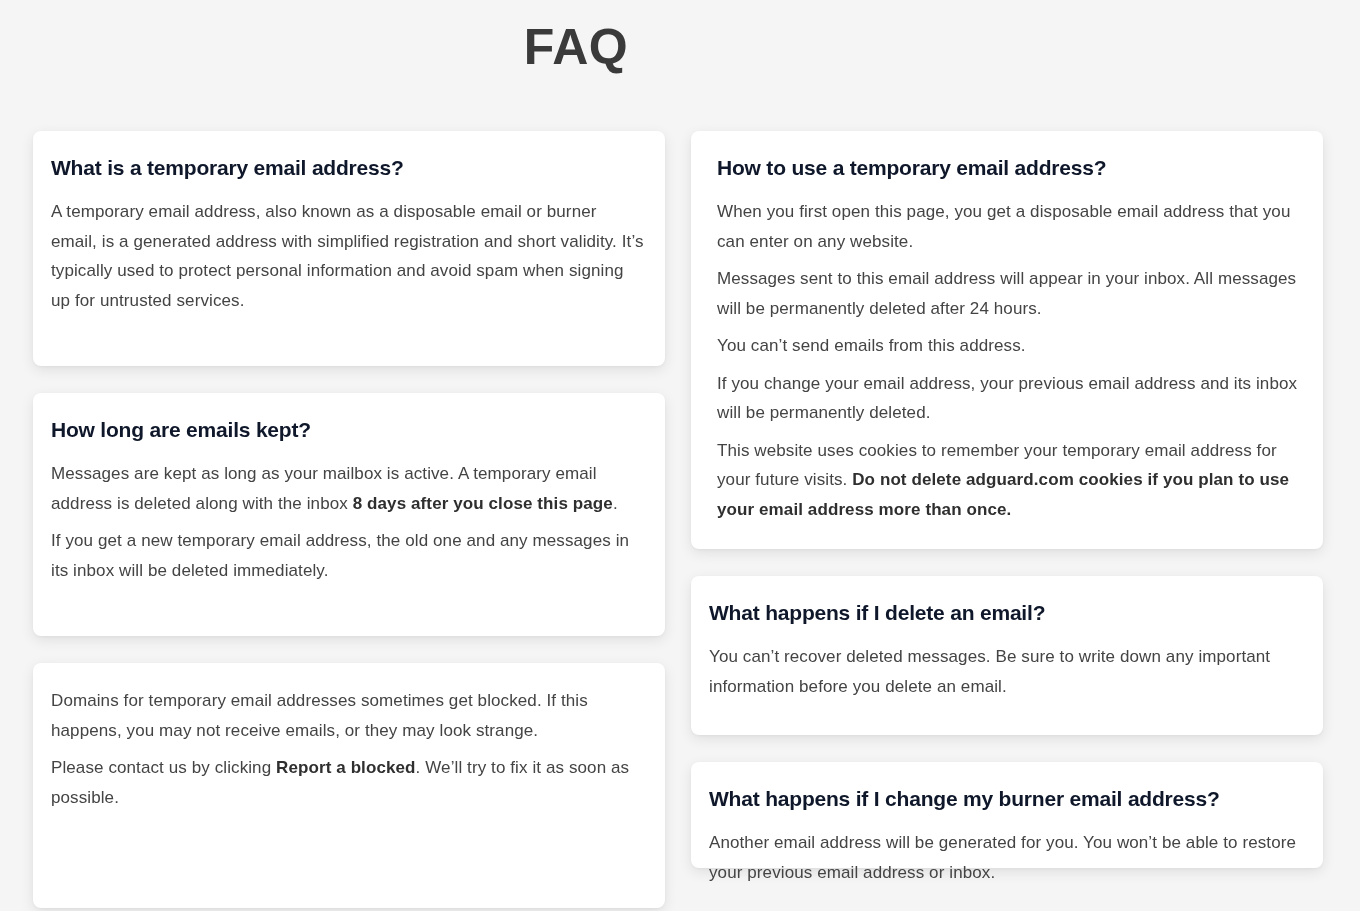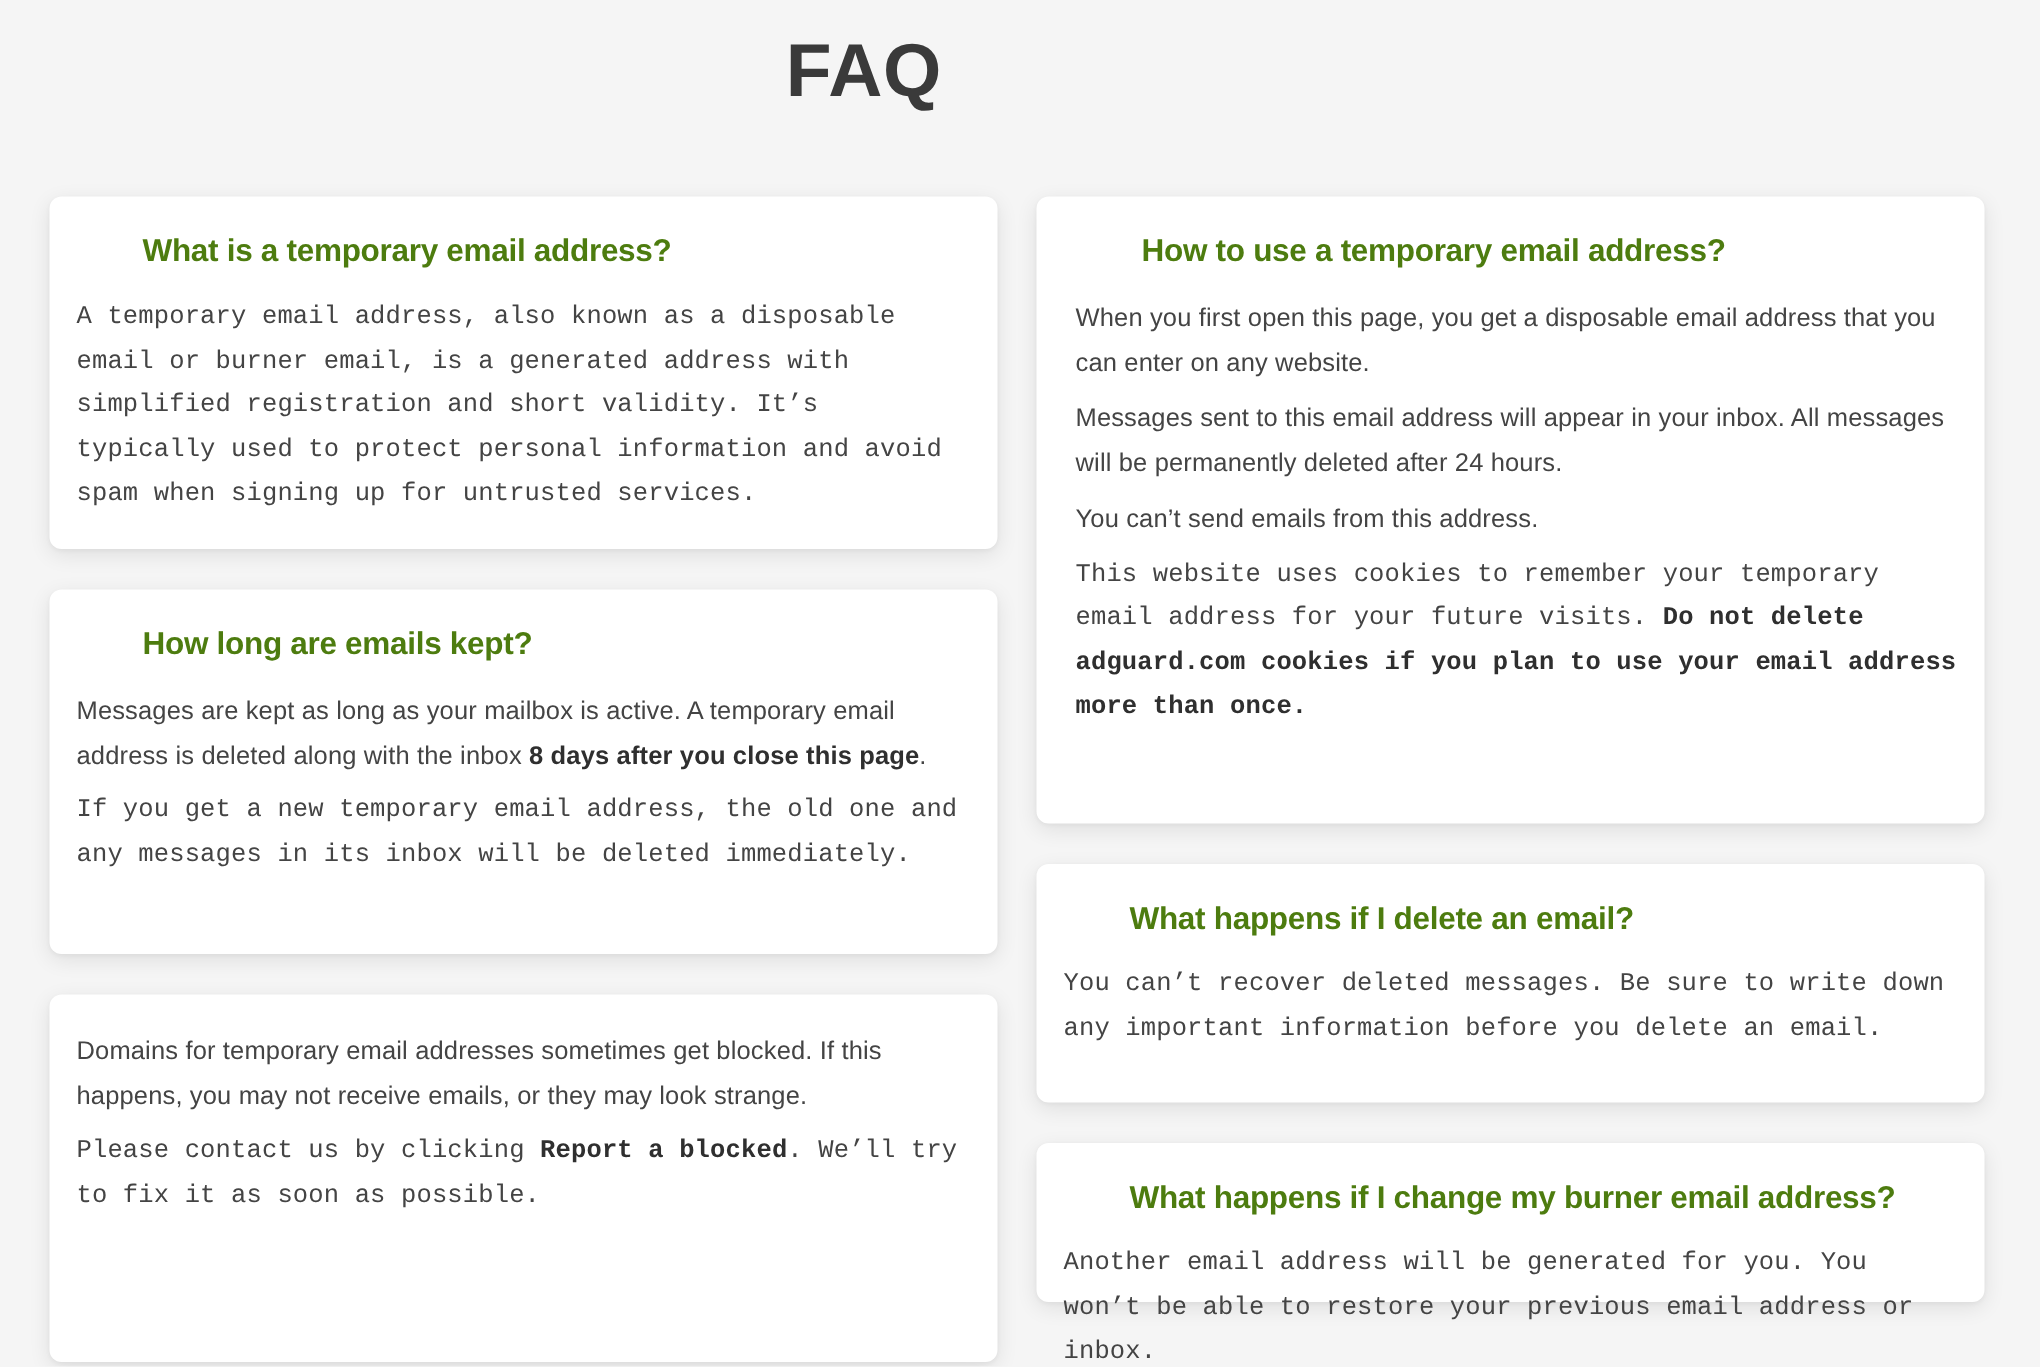--- a/index.html
+++ b/index.html
@@ -31,34 +31,33 @@
   .card {
     background: #ffffff;
     border-radius: 8px;
     box-shadow: 0 4px 14px rgba(0,0,0,0.09), 0 1px 3px rgba(0,0,0,0.04);
     padding: 23px 18px 20px 18px;
     margin-bottom: 27px;
   }
   .card h3 {
     font-size: 21px;
     font-weight: bold;
-    color: #4d7c0f;
+    color: #0f172a;
     line-height: 28px;
     margin-bottom: 15px;
     letter-spacing: -0.2px;
-    margin-left: 44px;
   }
   .card p {
     font-size: 17px;
     line-height: 29.5px;
     color: #444444;
     margin-bottom: 8px;
     letter-spacing: 0.1px;
   }
-  .card p:last-child { margin-bottom: 0; font-family: Liberation Mono, monospace; }
+  .card p:last-child { margin-bottom: 0; }
   .card b { color: #2f2f2f; font-weight: bold; }
   
   #c1 { height: 235px; }
   #c2 { height: 243px; }
   #c3 { height: 245px; }
   #c4 { height: 418px; padding-left: 26px; }
   #c5 { height: 159px; }
   #c6 { height: 106px; }
 </style>
 </head>
@@ -87,20 +86,21 @@
   </div>
 </div>
 
 <div class="col col-right">
 
   <div class="card" id="c4">
     <h3>How to use a temporary email address?</h3>
     <p><span>When you first open this page, you get a disposable email address that you can enter on any website.</span></p>
     <p><span>Messages sent to this email address will appear in your inbox. All messages will be permanently deleted after 24 hours.</span></p>
     <p><span>You can’t send emails from this address.</span></p>
+    <p><span>If you change your email address, your previous email address and its inbox will be permanently deleted.</span></p>
     <p><span>This website uses cookies to remember your temporary email address for your future visits. </span><b>Do not delete adguard.com cookies if you plan to use your email address more than once.</b></p>
   </div>
 
   <div class="card" id="c5">
     <h3>What happens if I delete an email?</h3>
     <p><span>You can’t recover deleted messages. Be sure to write down any important information before you delete an email.</span></p>
   </div>
 
   <div class="card" id="c6">
     <h3>What happens if I change my burner email address?</h3>

